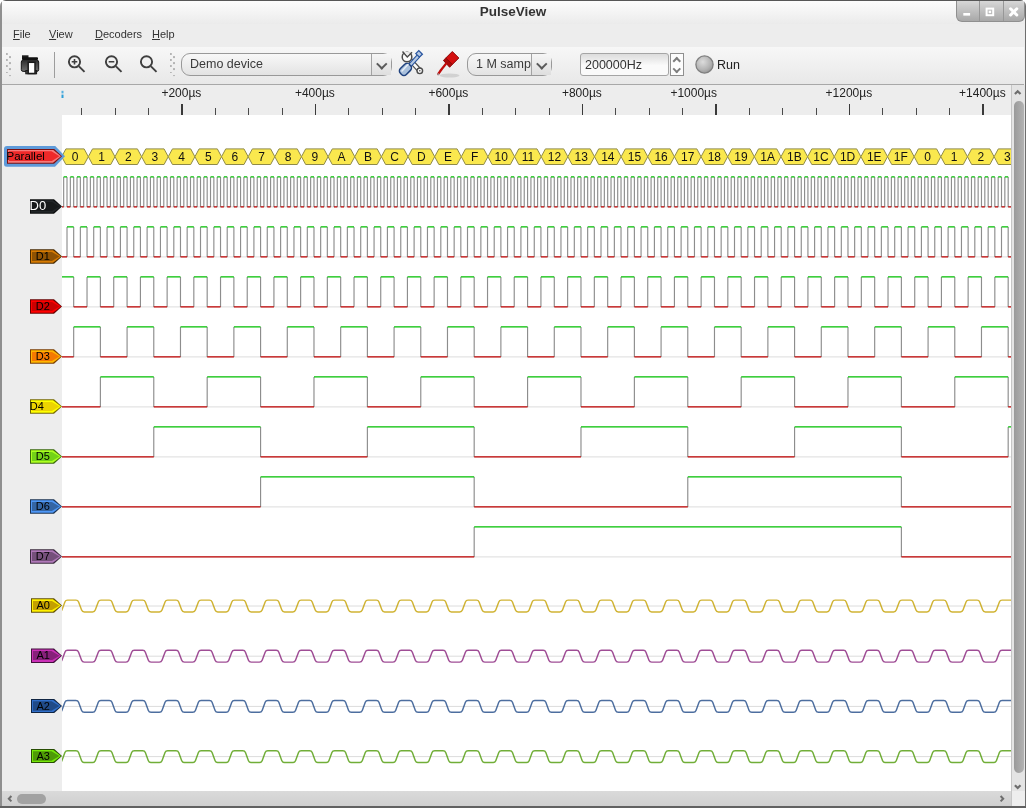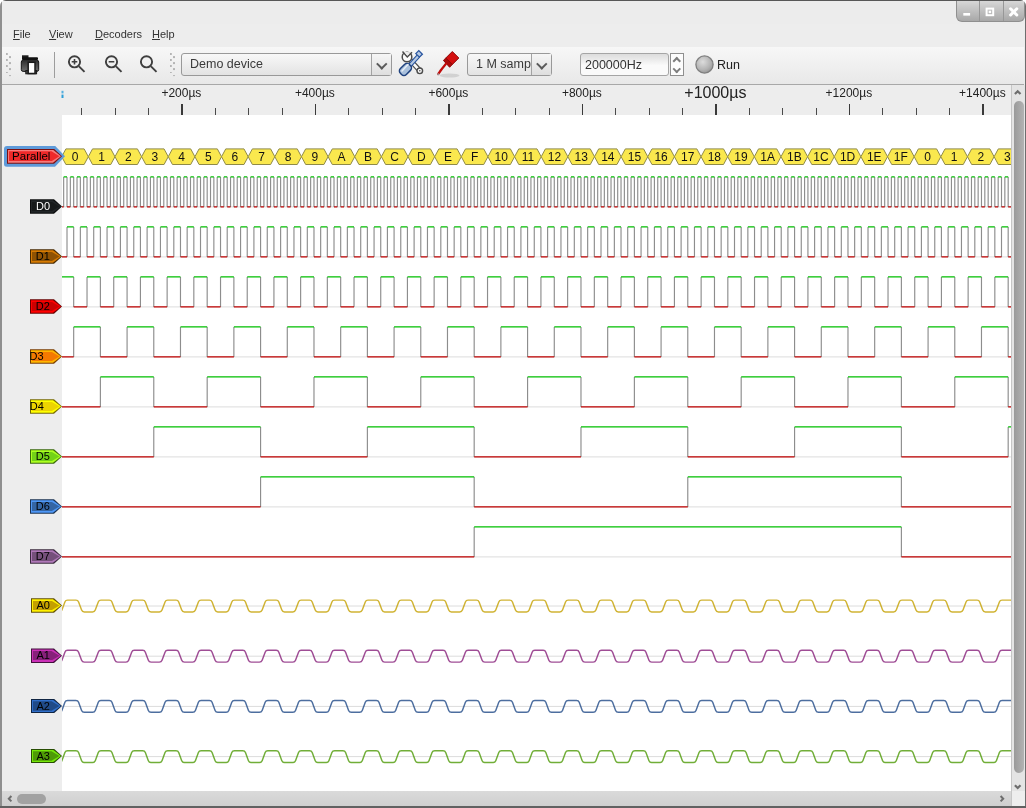--- a/index.html
+++ b/index.html
@@ -6,21 +6,21 @@
 #win{position:absolute;left:0;top:0;width:1026px;height:808px;background:#ececec;border-radius:6px 6px 0 0;overflow:hidden}
 #titlebar{position:absolute;left:0;top:0;width:1026px;height:24px;background:linear-gradient(#fdfdfd,#ebebeb);border-radius:6px 6px 0 0}
 #title{position:absolute;left:0;top:4px;width:1026px;text-align:center;font-size:13.5px;font-weight:bold;color:#333}
 #btns{position:absolute;left:955.5px;top:0;width:69.2px;height:22px;background:linear-gradient(#d9d9d9,#a8a8a8);border:1px solid #8f8f8f;border-top:none;border-radius:0 0 6px 6px}
 #btns .sep{position:absolute;top:0;width:1px;height:21px;background:#979797}
 #menubar{position:absolute;left:2px;top:24px;width:1022px;height:23px;background:#ededed}
 #menubar span{position:absolute;top:4px;font-size:11px;color:#333}
 #toolbar{position:absolute;left:2px;top:47px;width:1022px;height:38px;background:linear-gradient(#f7f7f7,#e8e8e8);border-bottom:1px solid #a8a8a8}
 .grip{position:absolute;top:53px;width:5px;height:24px;background-image:repeating-linear-gradient(to bottom,#b4b4b4 0 1.8px,transparent 1.8px 6.2px),repeating-linear-gradient(to bottom,#b4b4b4 0 1.8px,transparent 1.8px 6.2px);background-size:1.8px 100%,1.8px 100%;background-position:0 0,3.4px 3.1px;background-repeat:repeat-y}
 .tsep{position:absolute;top:52px;width:1px;height:26px;background:#9d9d9d}
-.combo{position:absolute;top:53px;height:23px;background:linear-gradient(#f8f8f8,#e3e3e3);border:1px solid #999;border-radius:3px;font-size:12.5px;color:#3a3a3a;line-height:21px;padding-left:8px}
+.combo{position:absolute;top:53px;height:23px;background:linear-gradient(#f8f8f8,#e3e3e3);border:1px solid #999;border-radius:9px;font-size:12.5px;color:#3a3a3a;line-height:21px;padding-left:8px}
 .cbtn{position:absolute;top:0;right:0;width:20px;height:21px;border-left:1px solid #a3a3a3;background:linear-gradient(#f6f6f6,#dedede)}
 .chev{position:absolute;left:5.5px;top:6px;width:8px;height:8px}
 .chev:before{content:"";position:absolute;left:0;top:0;width:5.6px;height:5.6px;border-right:2px solid #5a5a5a;border-bottom:2px solid #5a5a5a;transform:rotate(45deg)}
 #spin{position:absolute;left:579.5px;top:53px;width:89.5px;height:23px;border:1px solid #a5a5a5;border-radius:3px;background:linear-gradient(#dcdcdc,#fafafa 55%)}
 #spin .txt{position:absolute;left:4.5px;top:4px;font-size:12.5px;color:#333}
 #spinarr{position:absolute;left:669.5px;top:52.5px;width:14px;height:23.5px;background:#fcfcfc;border:1px solid #8f8f8f}
 #ruler{position:absolute;left:1.5px;top:85px;width:1009.5px;height:29.5px;background:#ededed}
 #sidebar{position:absolute;left:1.5px;top:114.5px;width:60.5px;height:676.5px;background:#ededed}
 #tracebg{position:absolute;left:62px;top:114.5px;width:949px;height:676.5px;background:#fff}
 #vscroll{position:absolute;left:1011px;top:85px;width:13.6px;height:706px;background:#e4e4e4;border-left:1px solid #c6c6c6}
@@ -29,20 +29,23 @@
 #hthumb{position:absolute;left:17px;top:793.5px;width:29px;height:10.5px;background:#a2a2a2;border-radius:5px}
 #corner{position:absolute;left:1011px;top:791px;width:13.6px;height:15.3px;background:#eeeeee;border-left:1px solid #c6c6c6}
 .bordL{position:absolute;left:0;top:1px;width:1.6px;height:805px;background:#8f8f8f}
 .bordR{position:absolute;left:1024.6px;top:1px;width:1.4px;height:807px;background:#6e6e6e}
 .bordT{position:absolute;left:0;top:0;width:1026px;height:1.4px;background:#575757;border-radius:6px 6px 0 0}
 .bordB{position:absolute;left:0;top:806.2px;width:1026px;height:1.8px;background:#616161}
 u{text-decoration:underline}
 
 </style></head><body>
 <div id="win">
+<div id="titlebar">
+      <div id="title">PulseView</div>
+    </div>
 <div id="btns">
       <div class="sep" style="left:22px"></div>
       <div class="sep" style="left:46px"></div>
     </div>
 
 <svg width="1026" height="30" viewBox="0 0 1026 30" xmlns="http://www.w3.org/2000/svg" style="position:absolute;left:0;top:0">
   <rect x="963.3" y="13" width="6.8" height="2.6" fill="#fff"></rect>
   <rect x="986.6" y="8.6" width="6.6" height="6.6" fill="none" stroke="#fff" stroke-width="2"></rect>
   <rect x="988.7" y="10.7" width="2.4" height="2.4" fill="#fff"></rect>
   <g stroke="#fff" stroke-width="3" stroke-linecap="round">
@@ -73,21 +76,21 @@
 <div id="spinarr">
 <div style="position:absolute;left:3px;top:4px;width:5.5px;height:5.5px;border-left:2.2px solid #7d7d7d;border-top:2.2px solid #7d7d7d;transform:rotate(45deg)"></div>
 <div style="position:absolute;left:3px;top:12.5px;width:5.5px;height:5.5px;border-right:2.2px solid #7d7d7d;border-bottom:2.2px solid #7d7d7d;transform:rotate(45deg)"></div>
 </div>
 <div style="position:absolute;left:717px;top:58px;font-size:12.5px;color:#222">Run</div>
 <div id="ruler"></div>
 <div style="position:absolute;left:136.4px;top:87px;width:90px;text-align:center;font-size:12px;line-height:12px;color:#222">+200µs</div>
 <div style="position:absolute;left:269.9px;top:87px;width:90px;text-align:center;font-size:12px;line-height:12px;color:#222">+400µs</div>
 <div style="position:absolute;left:403.4px;top:87px;width:90px;text-align:center;font-size:12px;line-height:12px;color:#222">+600µs</div>
 <div style="position:absolute;left:536.9px;top:87px;width:90px;text-align:center;font-size:12px;line-height:12px;color:#222">+800µs</div>
-<div style="position:absolute;left:670.4px;top:87px;width:90px;text-align:center;font-size:16px;line-height:12px;color:#222">+1000µs</div>
+<div style="position:absolute;left:670.4px;top:87px;width:90px;font-size:12px;line-height:12px;color:#222">+1000µs</div>
 <div style="position:absolute;left:803.9px;top:87px;width:90px;text-align:center;font-size:12px;line-height:12px;color:#222">+1200µs</div>
 <div style="position:absolute;left:937.4px;top:87px;width:90px;text-align:center;font-size:12px;line-height:12px;color:#222">+1400µs</div>
 <div style="position:absolute;left:81.28px;top:107.5px;width:1.2px;height:7px;background:#4a4a4a"></div>
 <div style="position:absolute;left:114.65px;top:107.5px;width:1.2px;height:7px;background:#4a4a4a"></div>
 <div style="position:absolute;left:148.03px;top:107.5px;width:1.2px;height:7px;background:#4a4a4a"></div>
 <div style="position:absolute;left:181.4px;top:103.5px;width:1.4px;height:11px;background:#3a3a3a"></div>
 <div style="position:absolute;left:214.78px;top:107.5px;width:1.2px;height:7px;background:#4a4a4a"></div>
 <div style="position:absolute;left:248.15px;top:107.5px;width:1.2px;height:7px;background:#4a4a4a"></div>
 <div style="position:absolute;left:281.52px;top:107.5px;width:1.2px;height:7px;background:#4a4a4a"></div>
 <div style="position:absolute;left:314.9px;top:103.5px;width:1.4px;height:11px;background:#3a3a3a"></div>
@@ -213,37 +216,37 @@
 <text x="838.86" y="45.9" font-size="12" fill="#111" text-anchor="middle">1F</text>
 <text x="865.5" y="45.9" font-size="12" fill="#111" text-anchor="middle">0</text>
 <text x="892.14" y="45.9" font-size="12" fill="#111" text-anchor="middle">1</text>
 <text x="918.78" y="45.9" font-size="12" fill="#111" text-anchor="middle">2</text>
 <text x="945.42" y="45.9" font-size="12" fill="#111" text-anchor="middle">3</text>
 </svg>
 <div style="position:absolute;left:3.5px;top:145.7px;width:61.5px;height:21px;background:#5e9ad9;clip-path:polygon(0 0,calc(100% - 10px) 0,100% 50%,calc(100% - 10px) 100%,0 100%);border-radius:3px"></div>
 <div style="position:absolute;left:6.5px;top:148.7px;width:55.5px;height:15px;background:#7c1010;clip-path:polygon(0 0,calc(100% - 8px) 0,100% 50%,calc(100% - 8px) 100%,0 100%)"></div>
 <div style="position:absolute;left:7.5px;top:149.7px;width:53.5px;height:13px;background:#f77a7a;clip-path:polygon(0 0,calc(100% - 8px) 0,100% 50%,calc(100% - 8px) 100%,0 100%)"></div>
 <div style="position:absolute;left:9px;top:151.2px;width:50.5px;height:10px;background:#ef2929;clip-path:polygon(0 0,calc(100% - 8px) 0,100% 50%,calc(100% - 8px) 100%,0 100%)"></div>
-<div style="position:absolute;left:6.5px;top:148.7px;width:55.5px;height:15px;color:#000;font-size:11.5px;line-height:15px;text-align:center;padding-right:6px;box-sizing:border-box">Parallel</div>
+<div style="position:absolute;left:6.5px;top:148.7px;width:55.5px;height:15px;color:#000;font-size:11.5px;line-height:15px;text-align:left;padding-right:6px;box-sizing:border-box">Parallel</div>
 <div style="position:absolute;left:29.5px;top:199.15px;width:32.5px;height:14.5px;background:#0b0c0d;clip-path:polygon(0 0,calc(100% - 8px) 0,100% 50%,calc(100% - 8px) 100%,0 100%)"></div>
 <div style="position:absolute;left:30.5px;top:200.15px;width:30.5px;height:12.5px;background:#212527;clip-path:polygon(0 0,calc(100% - 8px) 0,100% 50%,calc(100% - 8px) 100%,0 100%)"></div>
 <div style="position:absolute;left:32px;top:201.65px;width:27.5px;height:9.5px;background:#16191A;clip-path:polygon(0 0,calc(100% - 8px) 0,100% 50%,calc(100% - 8px) 100%,0 100%)"></div>
-<div style="position:absolute;left:29.5px;top:199.15px;width:32.5px;height:14.5px;color:#fff;font-size:11px;line-height:14.5px;text-align:right;padding-right:12px;box-sizing:border-box">D0</div>
+<div style="position:absolute;left:29.5px;top:199.15px;width:32.5px;height:14.5px;color:#fff;font-size:13px;line-height:14.5px;text-align:left;padding-right:6px;box-sizing:border-box">D0</div>
 <div style="position:absolute;left:29.5px;top:249.15px;width:32.5px;height:14.5px;background:#472901;clip-path:polygon(0 0,calc(100% - 8px) 0,100% 50%,calc(100% - 8px) 100%,0 100%)"></div>
 <div style="position:absolute;left:30.5px;top:250.15px;width:30.5px;height:12.5px;background:#d67b03;clip-path:polygon(0 0,calc(100% - 8px) 0,100% 50%,calc(100% - 8px) 100%,0 100%)"></div>
 <div style="position:absolute;left:32px;top:251.65px;width:27.5px;height:9.5px;background:#8F5202;clip-path:polygon(0 0,calc(100% - 8px) 0,100% 50%,calc(100% - 8px) 100%,0 100%)"></div>
 <div style="position:absolute;left:29.5px;top:249.15px;width:32.5px;height:14.5px;color:#000;font-size:11px;line-height:14.5px;text-align:center;padding-right:6px;box-sizing:border-box">D1</div>
 <div style="position:absolute;left:29.5px;top:299.15px;width:32.5px;height:14.5px;background:#660000;clip-path:polygon(0 0,calc(100% - 8px) 0,100% 50%,calc(100% - 8px) 100%,0 100%)"></div>
 <div style="position:absolute;left:30.5px;top:300.15px;width:30.5px;height:12.5px;background:#ff0000;clip-path:polygon(0 0,calc(100% - 8px) 0,100% 50%,calc(100% - 8px) 100%,0 100%)"></div>
 <div style="position:absolute;left:32px;top:301.65px;width:27.5px;height:9.5px;background:#CC0000;clip-path:polygon(0 0,calc(100% - 8px) 0,100% 50%,calc(100% - 8px) 100%,0 100%)"></div>
 <div style="position:absolute;left:29.5px;top:299.15px;width:32.5px;height:14.5px;color:#000;font-size:11px;line-height:14.5px;text-align:center;padding-right:6px;box-sizing:border-box">D2</div>
 <div style="position:absolute;left:29.5px;top:349.15px;width:32.5px;height:14.5px;background:#7a3c00;clip-path:polygon(0 0,calc(100% - 8px) 0,100% 50%,calc(100% - 8px) 100%,0 100%)"></div>
 <div style="position:absolute;left:30.5px;top:350.15px;width:30.5px;height:12.5px;background:#ffb500;clip-path:polygon(0 0,calc(100% - 8px) 0,100% 50%,calc(100% - 8px) 100%,0 100%)"></div>
 <div style="position:absolute;left:32px;top:351.65px;width:27.5px;height:9.5px;background:#F57900;clip-path:polygon(0 0,calc(100% - 8px) 0,100% 50%,calc(100% - 8px) 100%,0 100%)"></div>
-<div style="position:absolute;left:29.5px;top:349.15px;width:32.5px;height:19px;color:#000;font-size:11px;line-height:14.5px;text-align:left;padding-right:6px;box-sizing:border-box">D3</div>
+<div style="position:absolute;left:29.5px;top:349.15px;width:32.5px;height:19px;color:#000;font-size:11px;line-height:14.5px;text-align:center;padding-right:6px;box-sizing:border-box">D3</div>
 <div style="position:absolute;left:29.5px;top:399.15px;width:32.5px;height:14.5px;background:#766a00;clip-path:polygon(0 0,calc(100% - 8px) 0,100% 50%,calc(100% - 8px) 100%,0 100%)"></div>
 <div style="position:absolute;left:30.5px;top:400.15px;width:30.5px;height:12.5px;background:#ffff00;clip-path:polygon(0 0,calc(100% - 8px) 0,100% 50%,calc(100% - 8px) 100%,0 100%)"></div>
 <div style="position:absolute;left:32px;top:401.65px;width:27.5px;height:9.5px;background:#EDD400;clip-path:polygon(0 0,calc(100% - 8px) 0,100% 50%,calc(100% - 8px) 100%,0 100%)"></div>
 <div style="position:absolute;left:29.5px;top:399.15px;width:32.5px;height:14.5px;color:#000;font-size:11px;line-height:14.5px;text-align:center;padding-right:18px;box-sizing:border-box">D4</div>
 <div style="position:absolute;left:29.5px;top:449.15px;width:32.5px;height:14.5px;background:#39690b;clip-path:polygon(0 0,calc(100% - 8px) 0,100% 50%,calc(100% - 8px) 100%,0 100%)"></div>
 <div style="position:absolute;left:30.5px;top:450.15px;width:30.5px;height:12.5px;background:#acff21;clip-path:polygon(0 0,calc(100% - 8px) 0,100% 50%,calc(100% - 8px) 100%,0 100%)"></div>
 <div style="position:absolute;left:32px;top:451.65px;width:27.5px;height:9.5px;background:#73D216;clip-path:polygon(0 0,calc(100% - 8px) 0,100% 50%,calc(100% - 8px) 100%,0 100%)"></div>
 <div style="position:absolute;left:29.5px;top:449.15px;width:32.5px;height:14.5px;color:#000;font-size:11px;line-height:14.5px;text-align:center;padding-right:6px;box-sizing:border-box">D5</div>
 <div style="position:absolute;left:29.5px;top:499.15px;width:32.5px;height:14.5px;background:#1a3252;clip-path:polygon(0 0,calc(100% - 8px) 0,100% 50%,calc(100% - 8px) 100%,0 100%)"></div>
 <div style="position:absolute;left:30.5px;top:500.15px;width:30.5px;height:12.5px;background:#4e97f6;clip-path:polygon(0 0,calc(100% - 8px) 0,100% 50%,calc(100% - 8px) 100%,0 100%)"></div>

